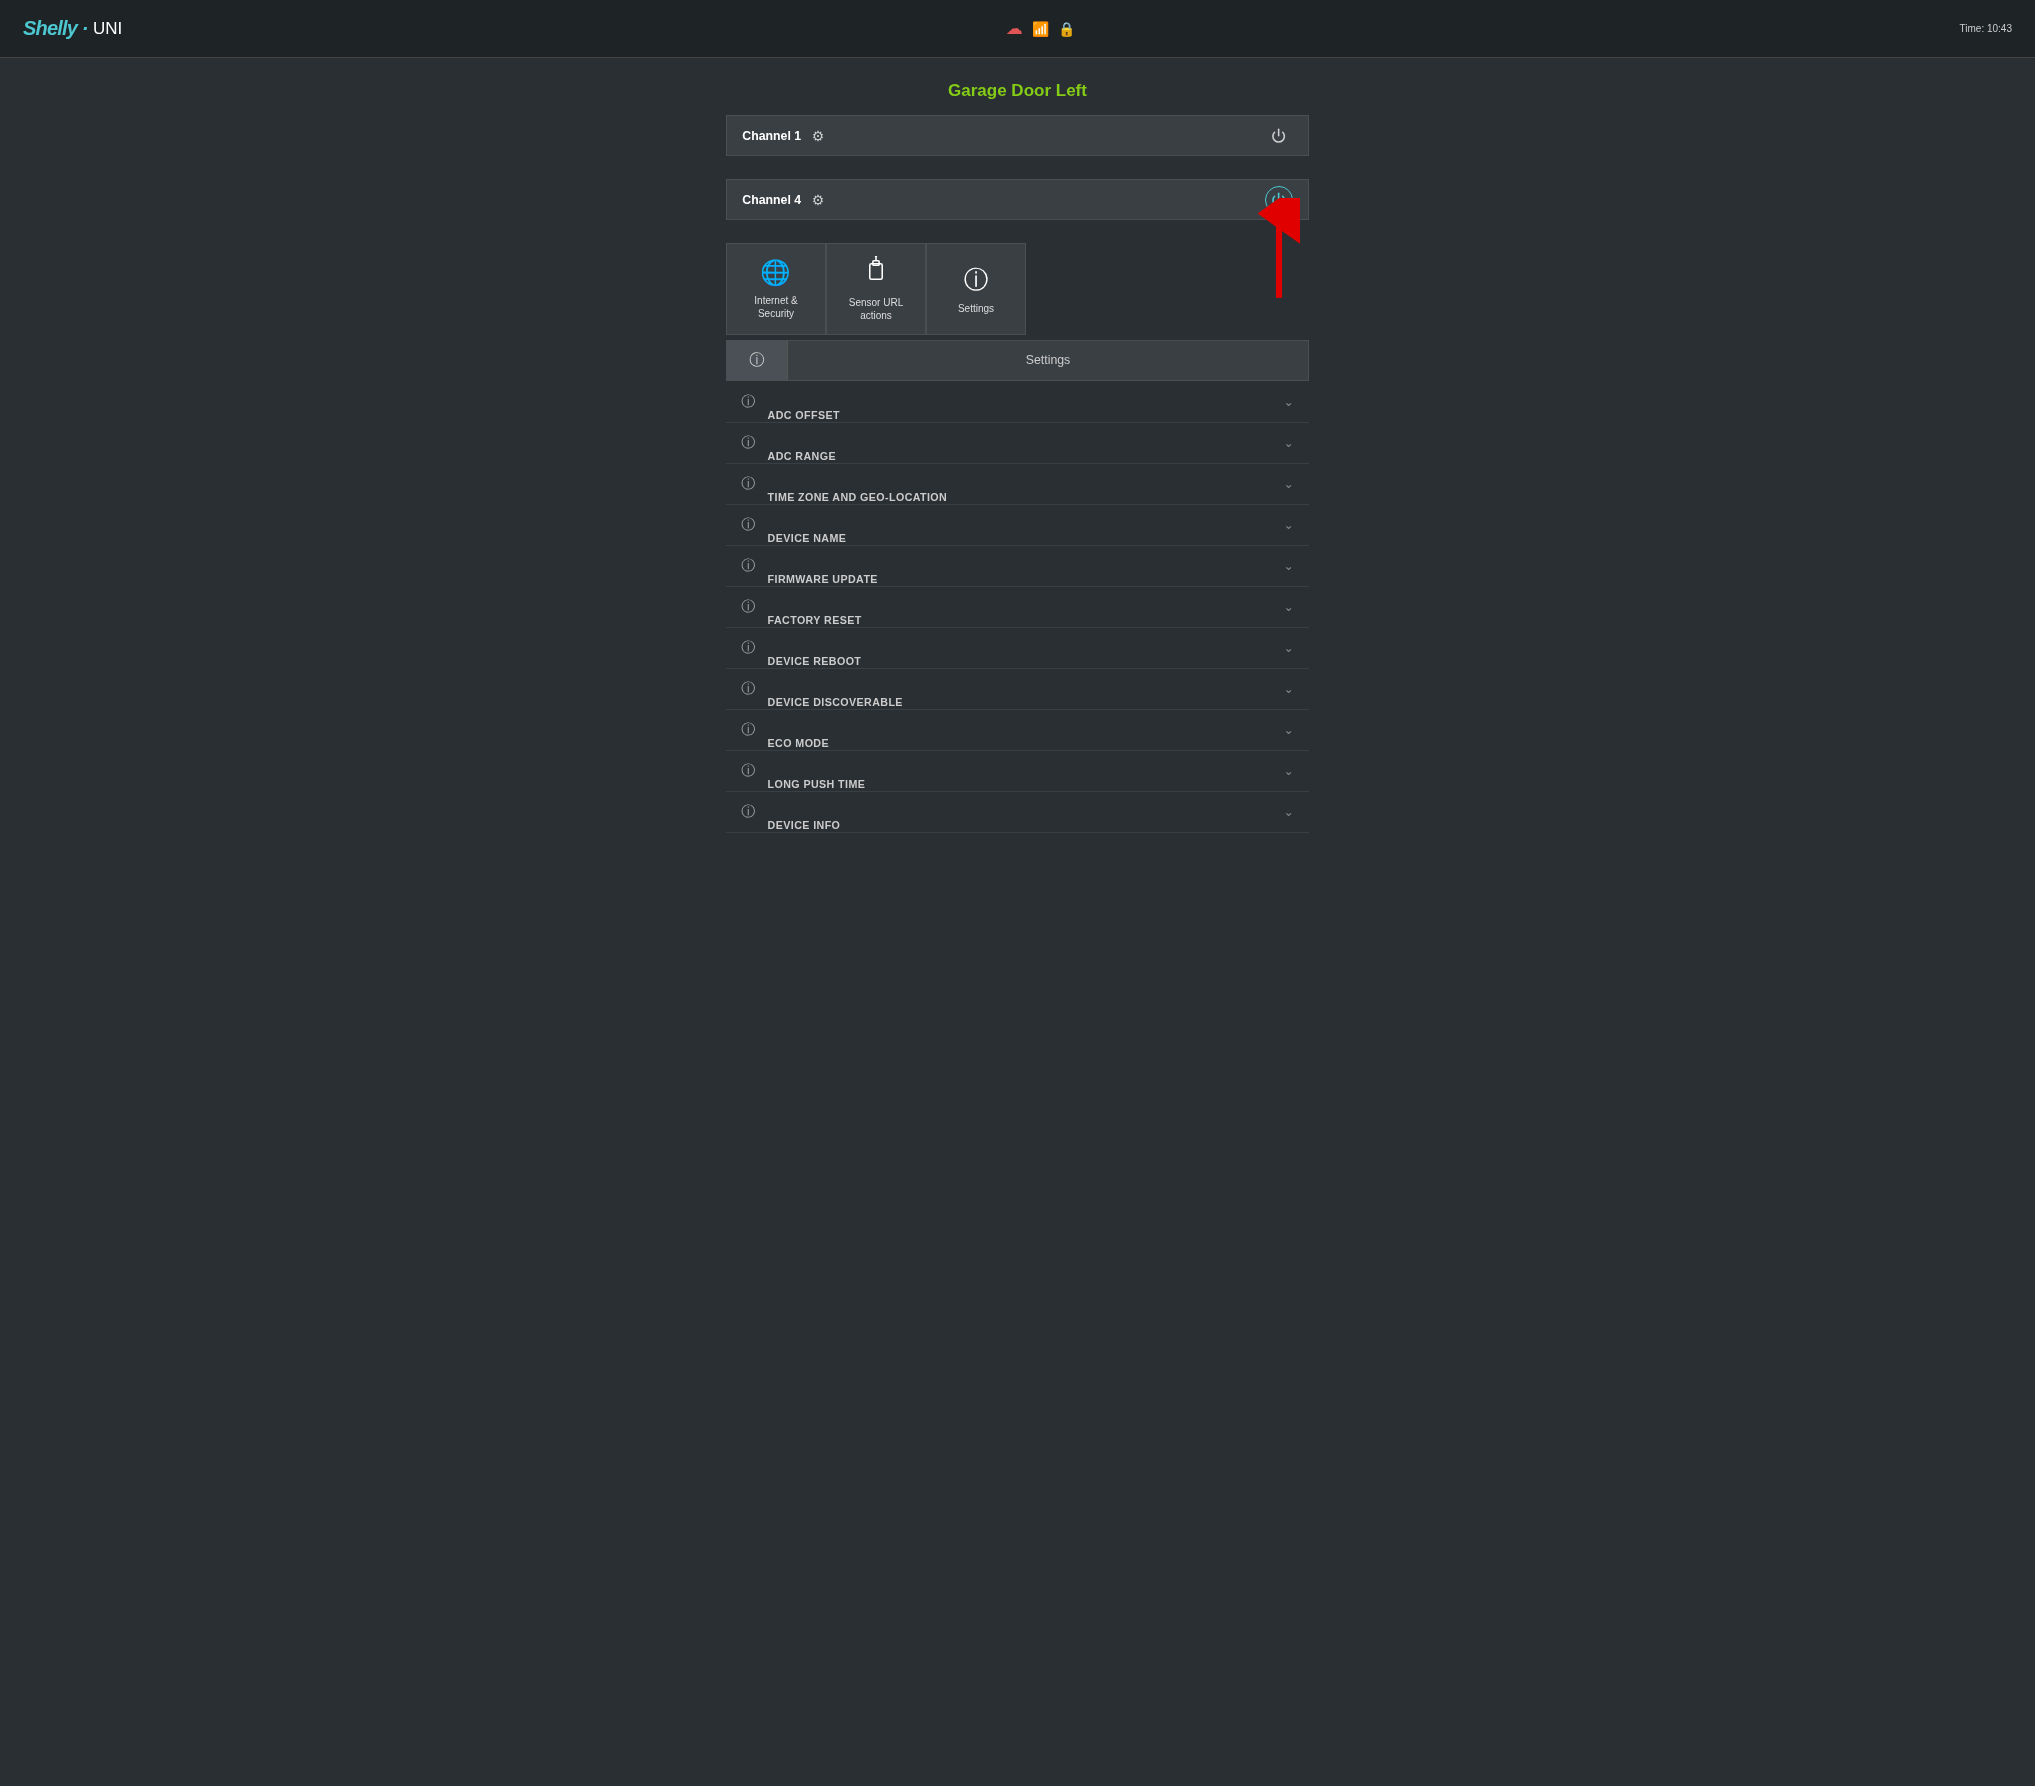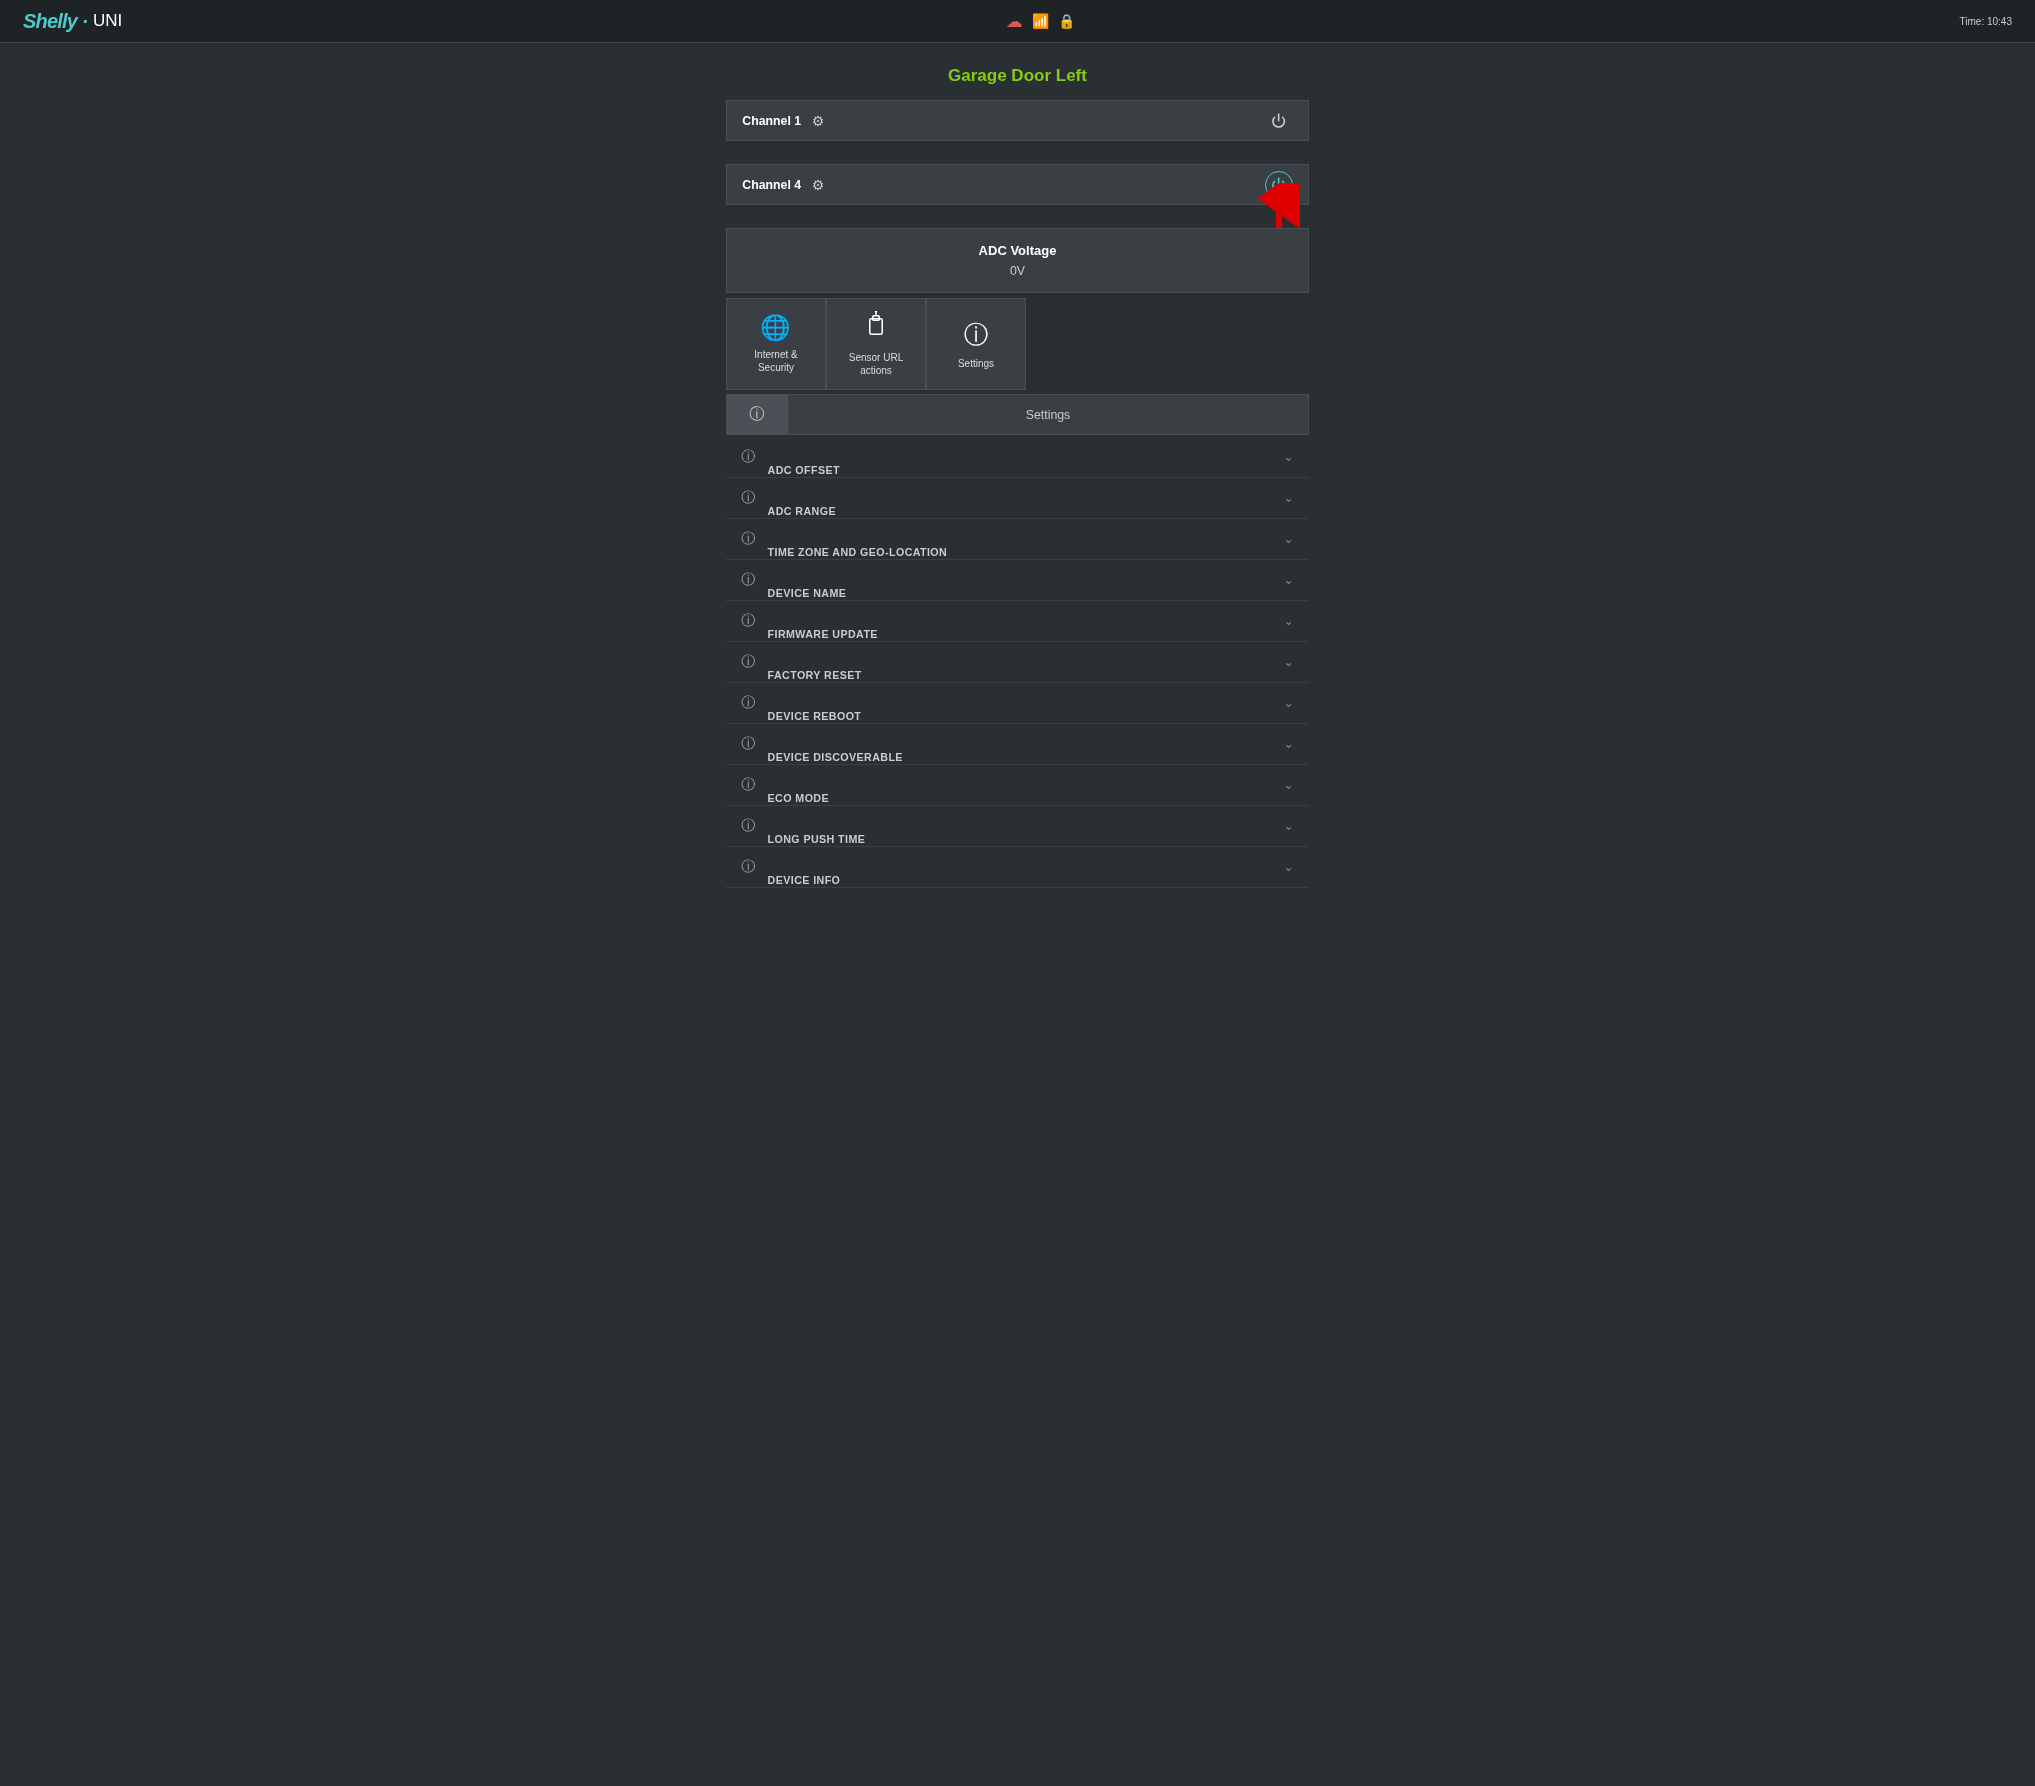--- a/index.html
+++ b/index.html
@@ -11,21 +11,21 @@
     }
 
     
     .topnav {
       background: #1e2326;
       border-bottom: 0.8px solid #444;
       display: flex;
       align-items: center;
       justify-content: space-between;
       padding: 0 23px;
-      height: 43px;
+      height: 58px;
     }
     .topnav-logo {
       display: flex;
       align-items: center;
       gap: 4.6px;
     }
     .logo-text {
       font-size: 20px;
       font-weight: 700;
       color: #4dc8d0;
@@ -286,24 +286,20 @@
           <defs>
             <marker id="arrowhead" markerWidth="10" markerHeight="7" refX="5" refY="3.5" orient="auto">
               <polygon points="5 0, 10 7, 0 7" fill="#e00000"></polygon>
             </marker>
           </defs>
           <line x1="30" y1="130" x2="30" y2="20" stroke="#e00000" stroke-width="8" marker-end="url(#arrowhead)"></line>
         </svg>
       </div>
     </div>
 
-    <div class="adc-block">
-      <div class="adc-title">ADC Voltage</div>
-      <div class="adc-value">0V</div>
-    </div>
 
     <div class="tile-row">
       <div class="tile">
         <span class="tile-icon">🌐</span>
         <span class="tile-label">Internet &amp;<br>Security</span>
       </div>
       <div class="tile">
         <span class="tile-icon">
           <svg width="28" height="28" viewBox="0 0 36 36" fill="none">
             <rect x="10" y="10" width="16" height="20" rx="2" stroke="white" stroke-width="2" fill="none"></rect>

